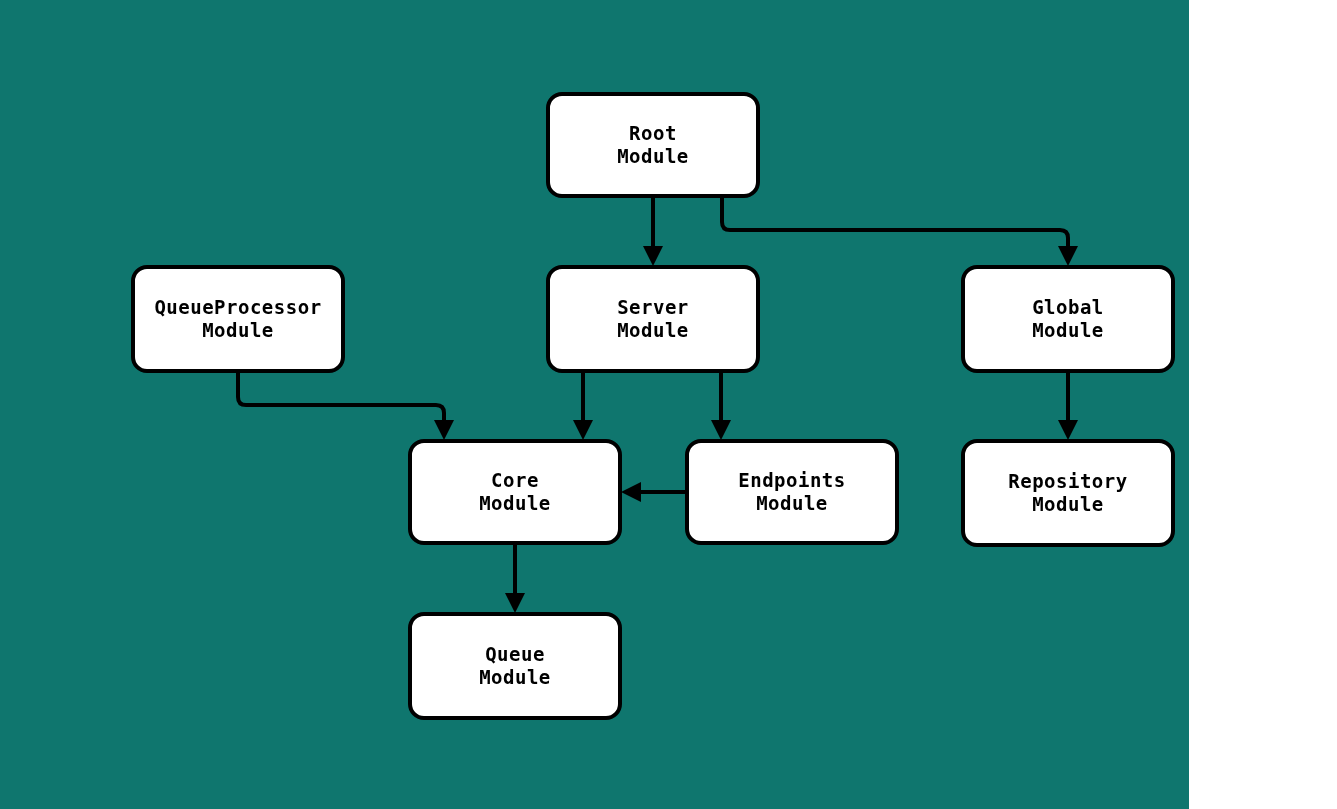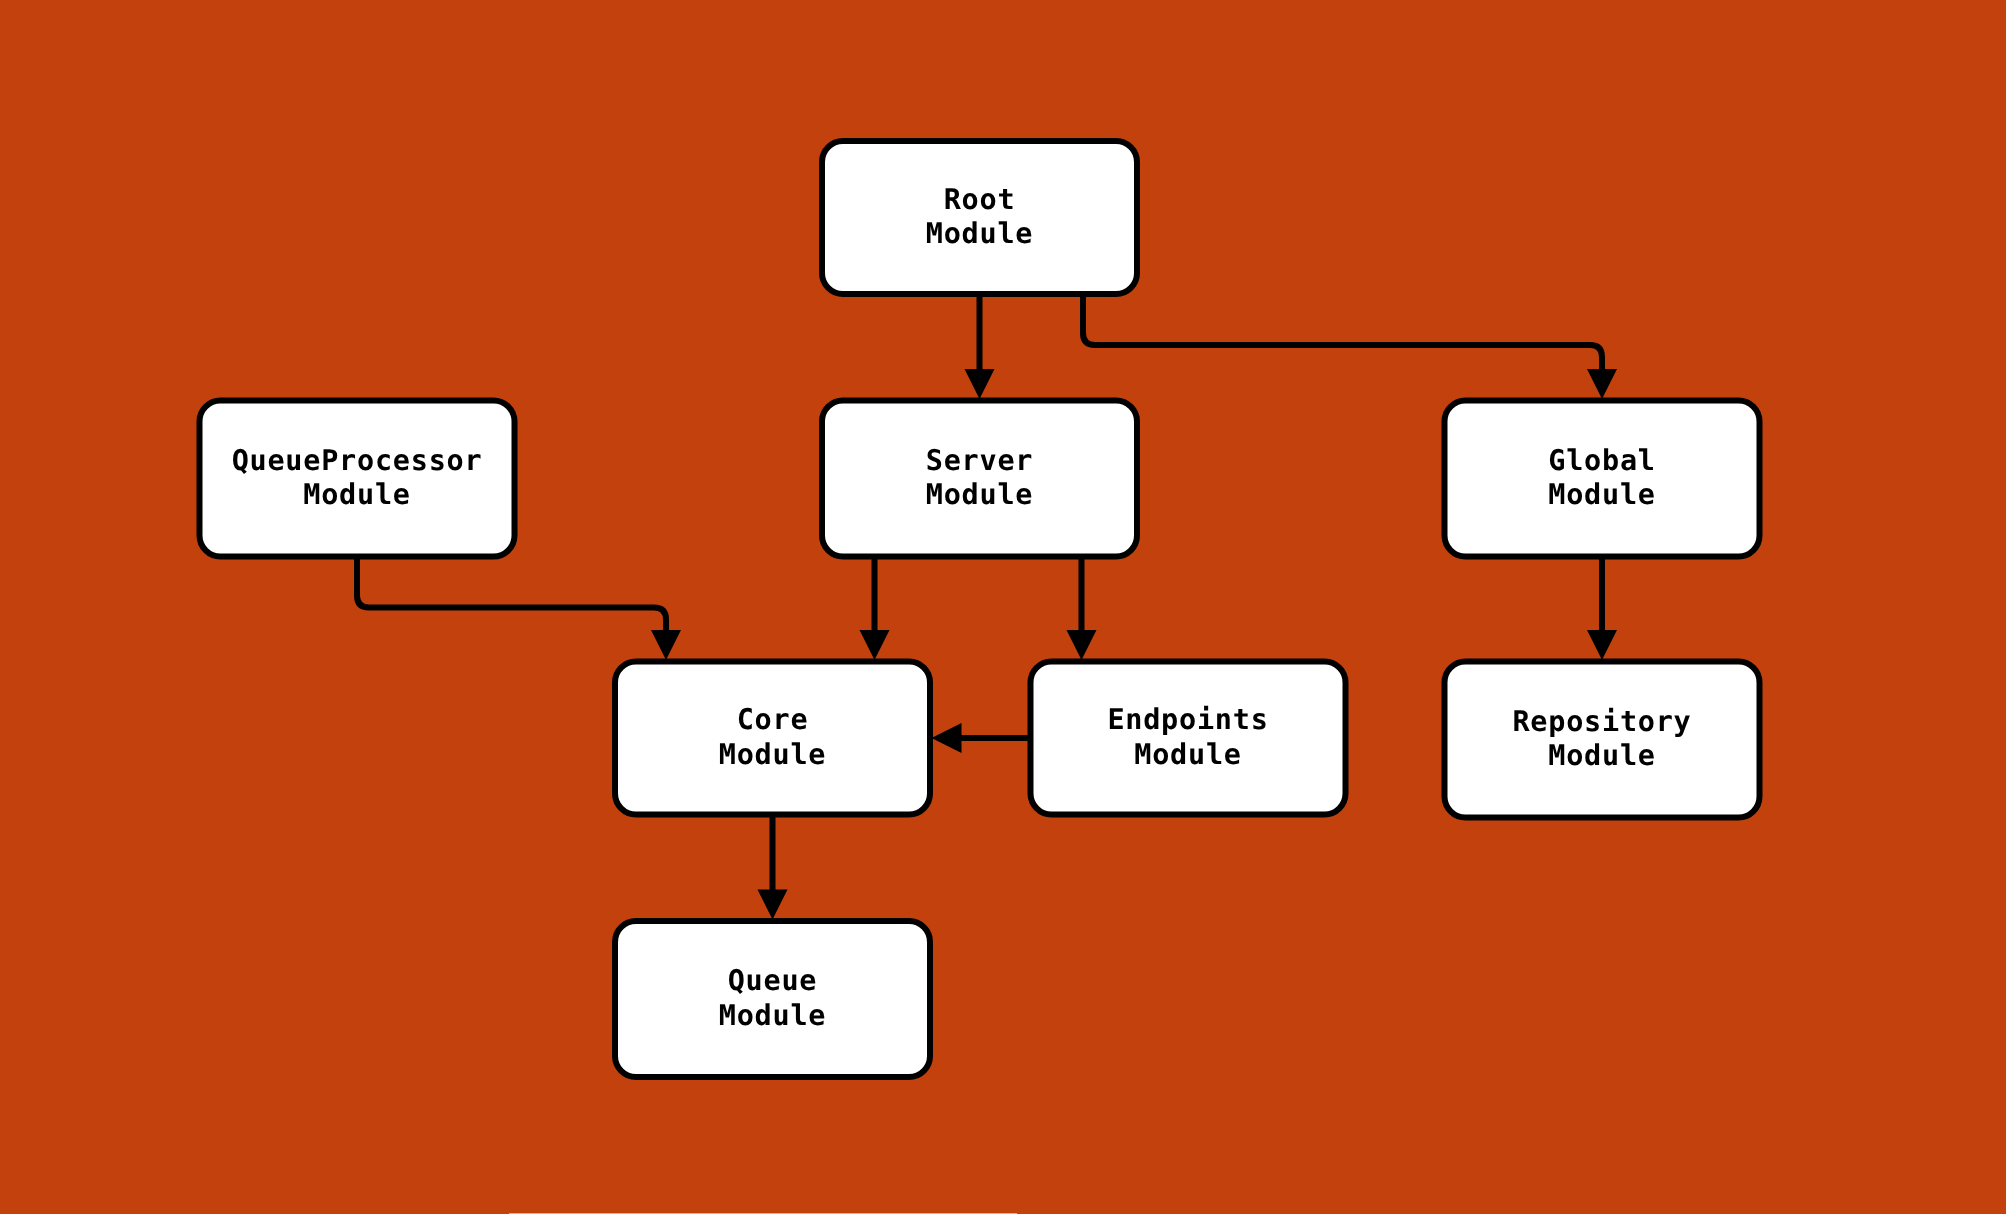--- a/index.html
+++ b/index.html
@@ -9,23 +9,23 @@
     background: #ffffff;
   }
   body {
     width: 1337px;
     height: 809px;
     font-family: "DejaVu Sans Mono", "Liberation Mono", monospace;
     overflow: hidden;
   }
   #diagram-canvas {
     position: relative;
-    width: 1337px;
+    width: 1189px;
     height: 809px;
-    background: #c2410c;
+    background: #0f766e;
   }
   svg#graph {
     display: block;
     width: 1337px;
     height: 809px;
   }
   .node-box {
     fill: #ffffff;
     stroke: #000000;
     stroke-width: 4;

